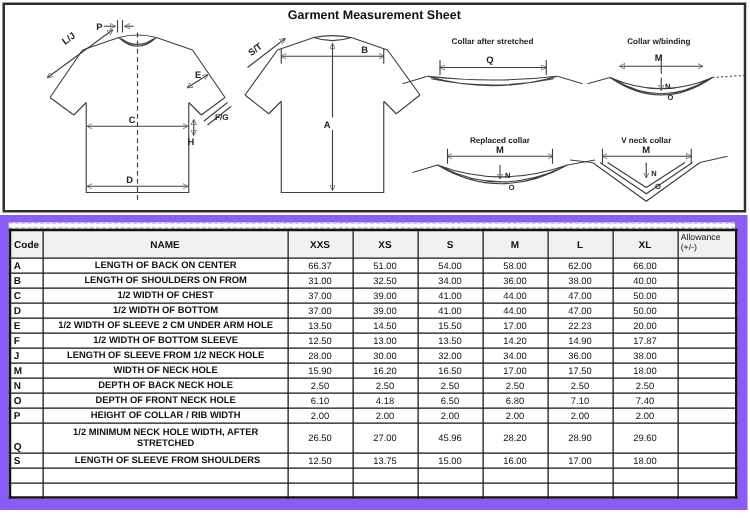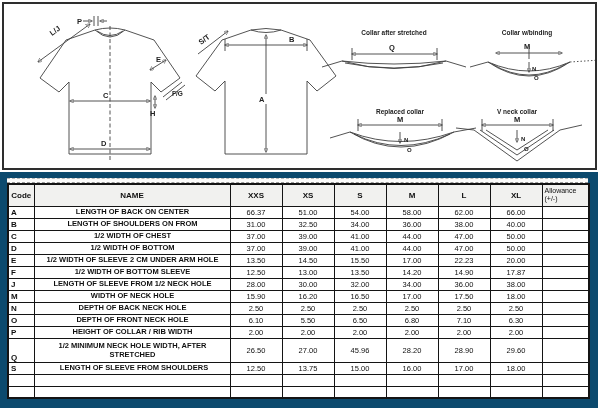--- a/index.html
+++ b/index.html
@@ -18,21 +18,21 @@
   .diagram-svg { position:absolute; left:0; top:0; width:591px; height:164px; }
   .diagram-svg path, .diagram-svg line { fill:none; stroke:#3f3f3f; stroke-width:0.9; }
   .diagram-svg text { fill:#222; font-family:"Liberation Sans",sans-serif; }
   .lbl  { font-size:7.5px; font-weight:bold; }
   .lbl-sm { font-size:6px; font-weight:bold; }
   .cap  { font-size:6.5px; font-weight:bold; fill:#333; }
 
   
   .table-wrap {
     position:absolute; left:0; top:172px; width:598px; height:236px;
-    background:#0c4a6e; padding:6px 10px 0 7px;
+    background:#8b5cf6; padding:6px 10px 0 7px;
   }
   .clip-strip {
     height:5px; background:#fcfcfb;
     border-top:1px dashed #b9b9b9; border-bottom:1px dashed #9a9a9a;
   }
   table.grid {
     width:581px; border-collapse:collapse; table-layout:fixed; background:#fff;
     border:2px solid #141414;
   }
   .grid th, .grid td {
@@ -47,20 +47,21 @@
   td.code { font-size:8px; font-weight:bold; text-align:left; padding-left:2px; }
   tr.tall td.code { vertical-align:bottom; }
   td.name { font-size:7.5px; font-weight:bold; text-align:center; padding-left:3px; line-height:1.25; }
   td.val  { font-size:7.5px; text-align:center; }
   td.allow{ background:#fff; }
 </style>
 </head>
 <body>
 
 <div class="top-box">
+  <div class="sheet-title">Garment Measurement Sheet</div>
 
   <svg class="diagram-svg" viewBox="0 0 591 164">
     <defs>
       <marker id="arr" viewBox="0 0 8 8" refX="7" refY="4" markerWidth="5" markerHeight="5" orient="auto-start-reverse">
         <path d="M0,0 L8,4 L0,8 Z" fill="#3f3f3f" stroke="none"></path>
       </marker>
     </defs>
 
     <g>
       <path d="M91,26 Q106,22 121,26 M91,26 Q106,40 121,26 M93,27 Q106,36 119,27 M91,26 L62,36 M121,26 L150,36 M62,36 L36,74 M36,74 L55,88 M55,88 L65,78 M150,36 L176,74 M176,74 L157,88 M157,88 L147,78 M65,78 L65,150 L147,150 L147,78"></path>
@@ -280,25 +281,25 @@
         <td class="val">2.50</td>
         <td class="val">2.50</td>
         <td class="val">2.50</td>
         <td class="val">2.50</td>
         <td class="allow"></td>
       </tr>
       <tr>
         <td class="code">O</td>
         <td class="name">DEPTH OF FRONT NECK HOLE</td>
         <td class="val">6.10</td>
-        <td class="val">5.50</td>
+        <td class="val">4.18</td>
         <td class="val">6.50</td>
         <td class="val">6.80</td>
         <td class="val">7.10</td>
-        <td class="val">6.30</td>
+        <td class="val">7.40</td>
         <td class="allow"></td>
       </tr>
       <tr>
         <td class="code">P</td>
         <td class="name">HEIGHT OF COLLAR / RIB WIDTH</td>
         <td class="val">2.00</td>
         <td class="val">2.00</td>
         <td class="val">2.00</td>
         <td class="val">2.00</td>
         <td class="val">2.00</td>

